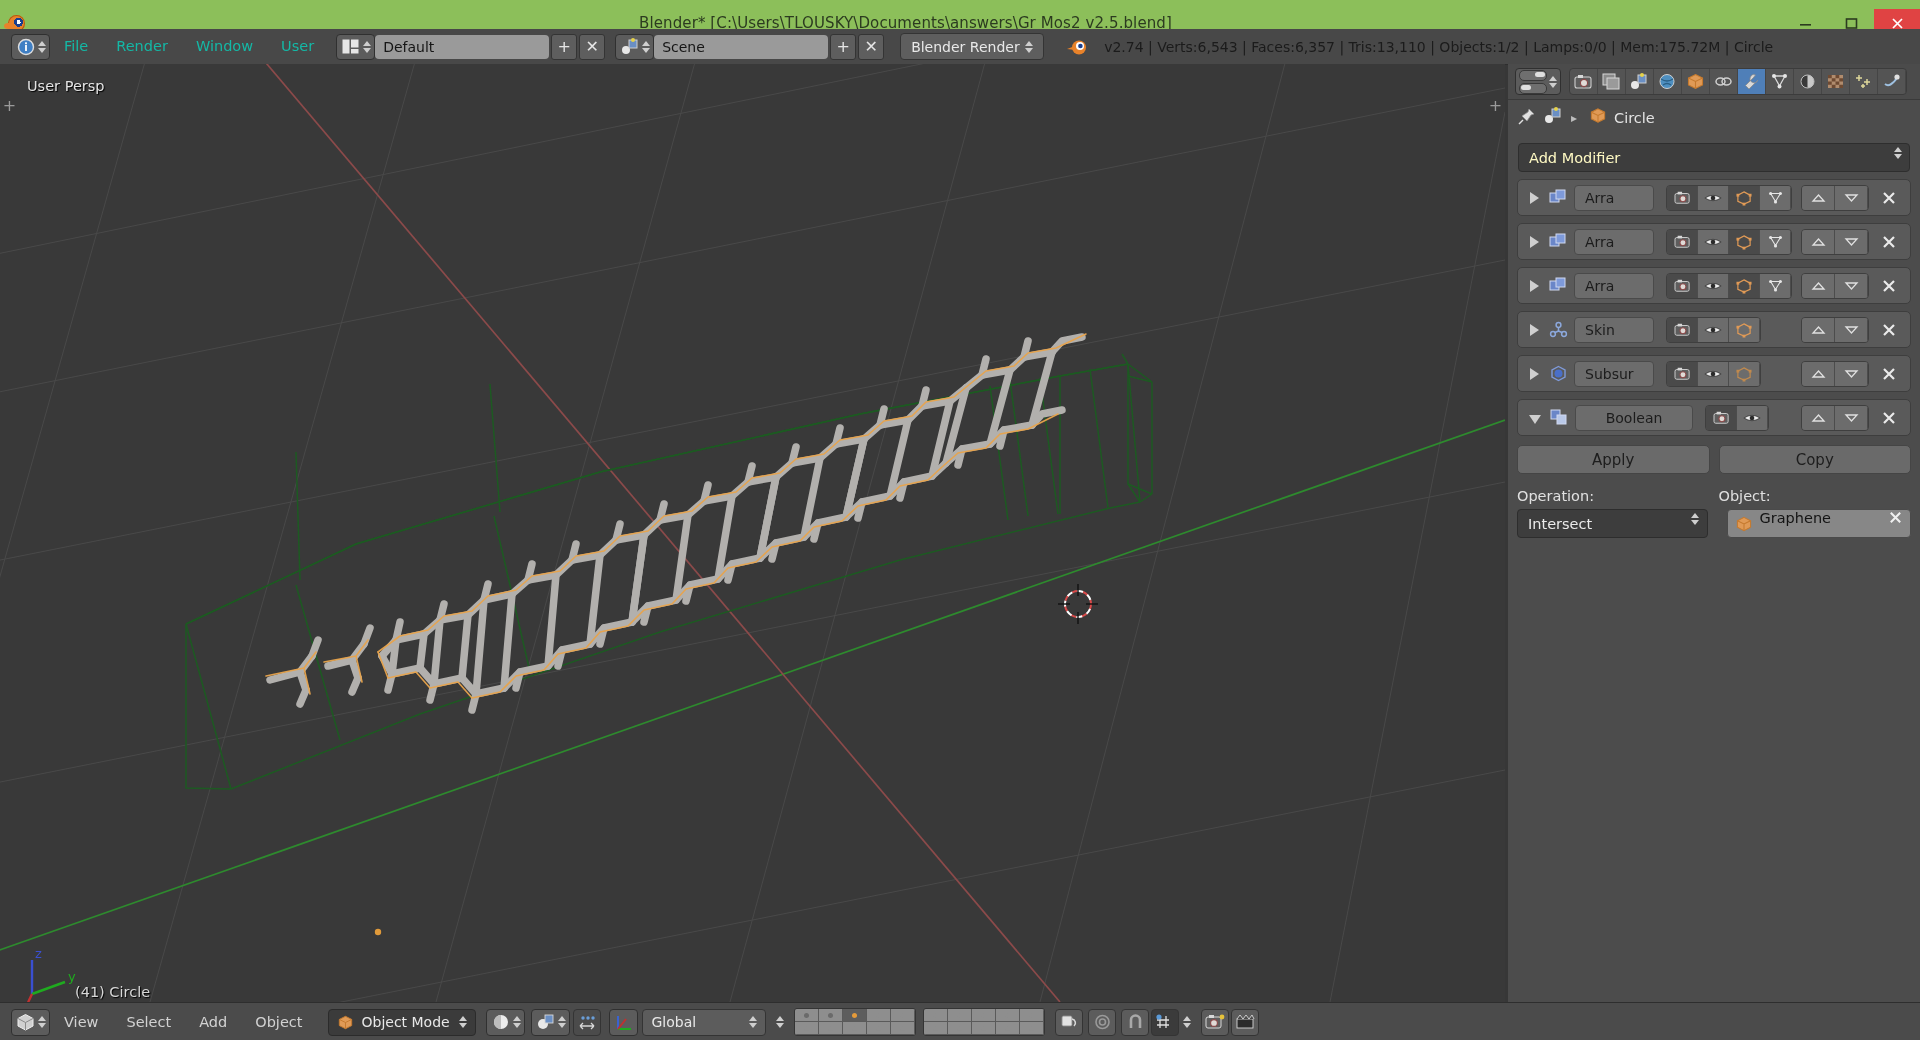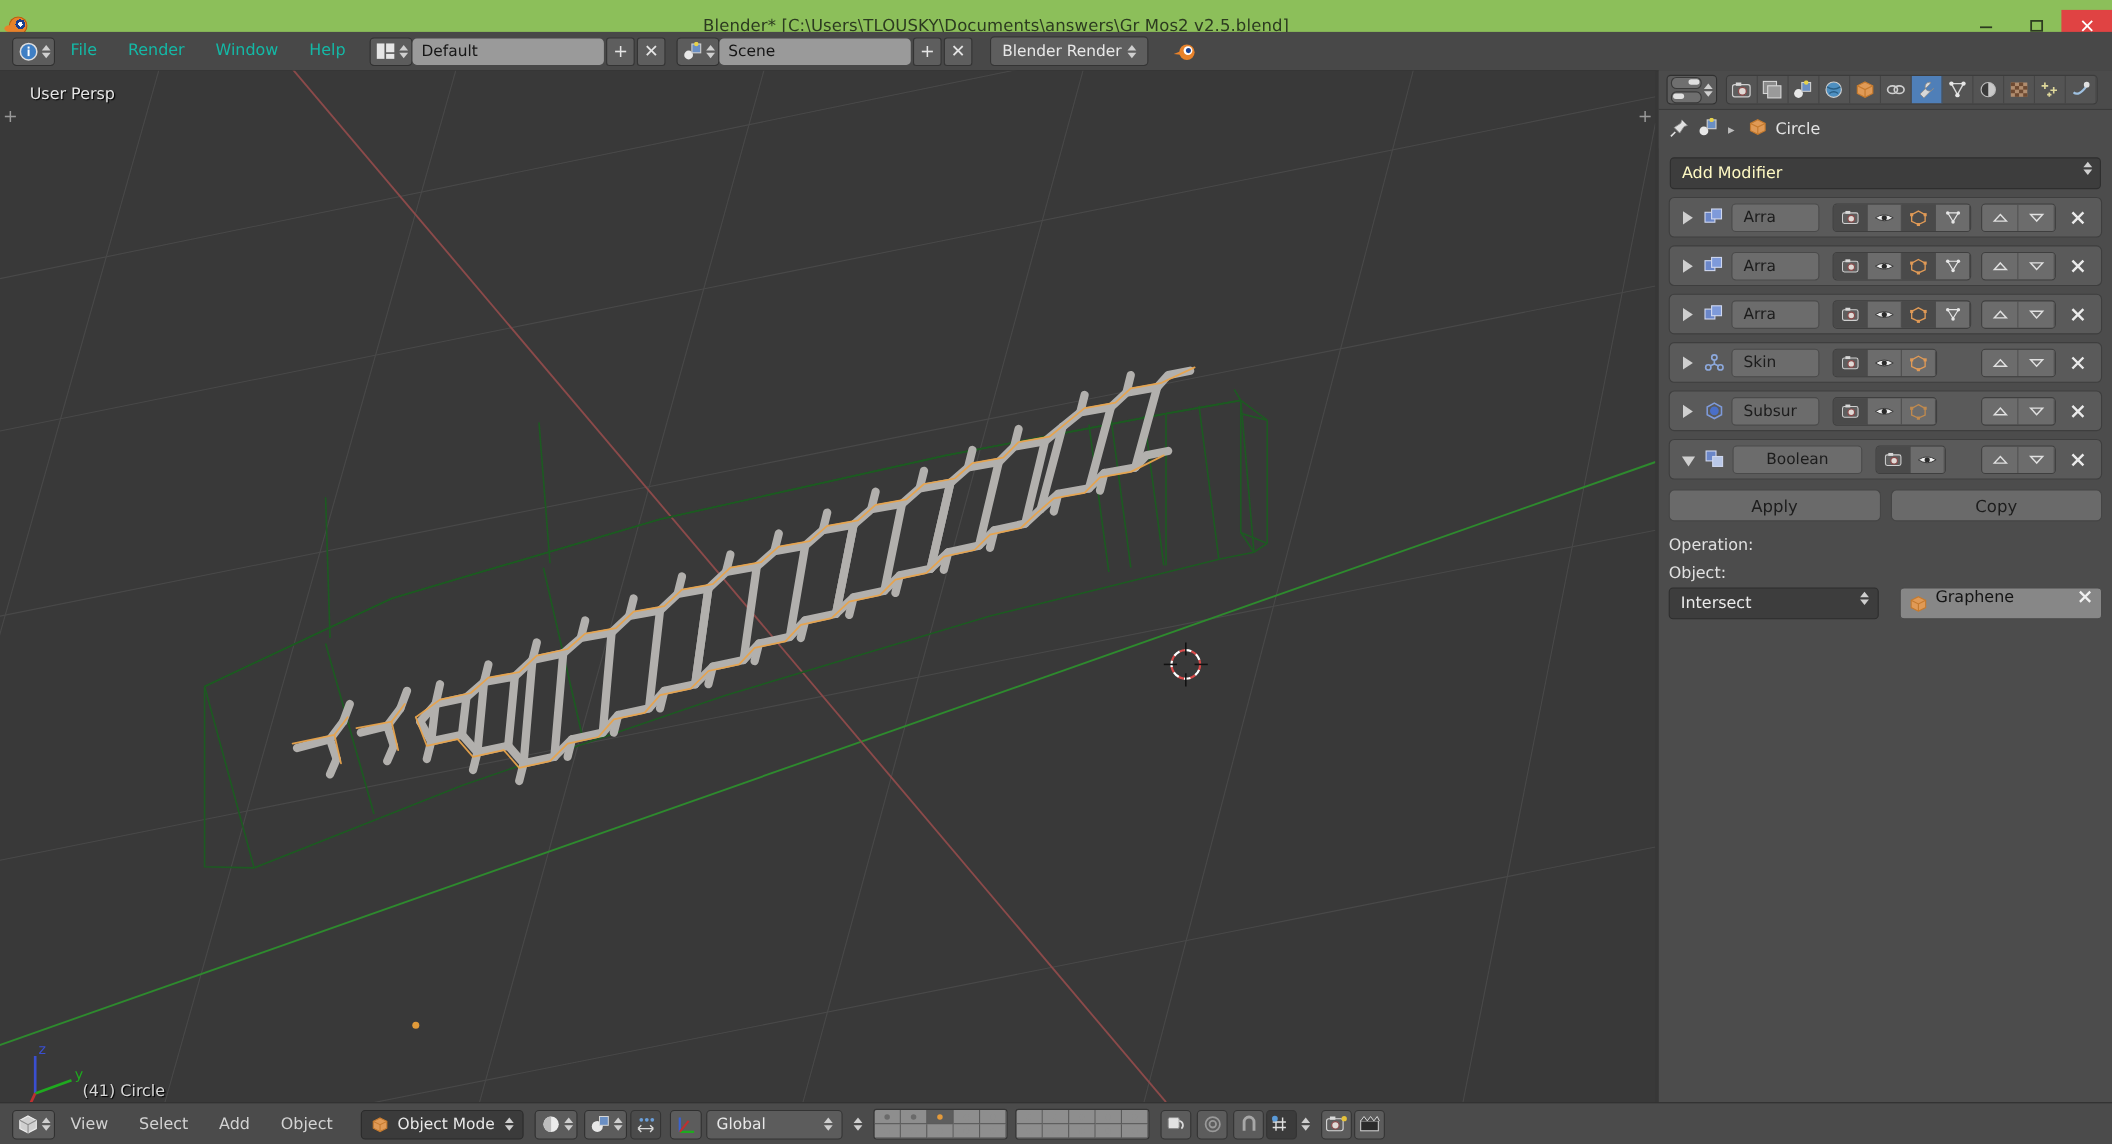--- a/index.html
+++ b/index.html
@@ -107,21 +107,21 @@
      display:flex;align-items:center;justify-content:center;}
   .tg.on{background:#4a4a4a;}
   .arrows{display:flex;margin-left:auto;border-radius:4px;overflow:hidden;border:1px solid #3f3f3f;height:24px;}
   .arr{width:32px;height:24px;background:#6c6c6c;display:flex;align-items:center;justify-content:center;
      border-right:1px solid #4c4c4c;}
   .xbtn{width:30px;height:24px;display:flex;align-items:center;justify-content:center;margin-left:5px;color:#e8e8e8;}
   .bool-body{margin:9px 9px 0 9px;}
   .btn-row{display:flex;gap:9px;}
   .pbtn{flex:1;height:27px;background:#6a6a6a;border:1px solid #454545;border-radius:5px;
      display:flex;align-items:center;justify-content:center;color:#1d1d1d;font-size:15px;}
-  .lbl-row{display:flex;gap:9px;margin-top:14px;flex-direction:column;}
+  .lbl-row{display:flex;gap:9px;margin-top:14px;}
   .lbl{flex:1;color:#e0e0e0;font-size:14.5px;}
   .fld-row{display:flex;gap:19px;margin-top:5px;}
   .dropdown{flex:1;height:27px;background:#3d3d3d;border:1px solid #2d2d2d;border-radius:4px;
      display:flex;align-items:center;padding:0 10px;color:#eaeaea;font-size:14.5px;position:relative;}
   .dropdown .spin{position:absolute;right:8px;top:3px;}
   .objfield{flex:1;height:27px;background:#878787;border:1px solid #4a4a4a;border-radius:4px;
      display:flex;padding:0 7px;color:#141414;font-size:14.5px;}
   .objfield .x{margin-left:auto;color:#f0f0f0;font-size:15px;}
 </style>
 </head>
@@ -165,21 +165,21 @@
       <div class="spin">
           <i class="up"></i>
           <i class="dn"></i>
         </div>
     </div>
 
     <div class="hdr-group">
       <div class="menu-item">File</div>
       <div class="menu-item">Render</div>
       <div class="menu-item">Window</div>
-      <div class="menu-item">Help</div>
+      <div class="menu-item">User</div>
     </div>
 
     <div class="editor-sel" style="margin-left:8px">
       <div class="icon-box">
         <svg width="17" height="15" viewBox="0 0 17 15">
           <rect x="0.5" y="0.5" width="7" height="14" fill="#e6e6e6"></rect>
           <rect x="9" y="0.5" width="7.5" height="8" fill="#e6e6e6"></rect>
           <rect x="9" y="10" width="7.5" height="4.5" fill="#e6e6e6"></rect>
         </svg>
       </div>
@@ -218,20 +218,21 @@
     </div>
 
     <div class="stat-logo">
       <svg width="23" height="20" viewBox="0 0 23 20">
         <path d="M2 12 L10 9 L10 13 Z" fill="#e8822a"></path>
         <circle cx="14" cy="10.5" r="7" fill="#e8822a"></circle>
         <circle cx="15" cy="9" r="4" fill="#ffffff"></circle>
         <circle cx="15.4" cy="9" r="2.3" fill="#1a3f8f"></circle>
       </svg>
     </div>
+    <div class="stats">v2.74 | Verts:6,543 | Faces:6,357 | Tris:13,110 | Objects:1/2 | Lamps:0/0 | Mem:175.72M | Circle</div>
   </div>
 
   <div class="viewport">
     <svg width="1505" height="938" viewBox="0 0 1505 938">
       <rect width="1505" height="938" fill="#393939"></rect>
       <g stroke="#4a4a4a" stroke-width="1" fill="none" opacity="0.95">
 
         <line x1="-120" y1="214" x2="1505" y2="-120"></line>
         <line x1="-120" y1="352" x2="1505" y2="24"></line>
         <line x1="-120" y1="520" x2="1505" y2="196"></line>

